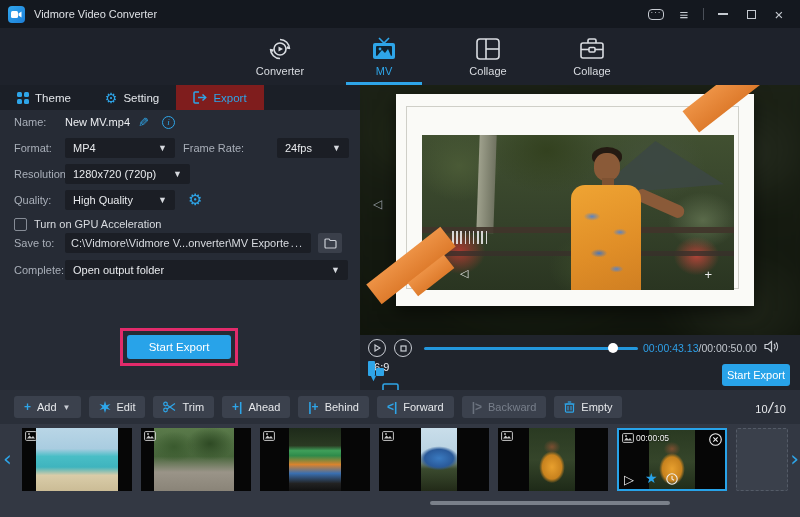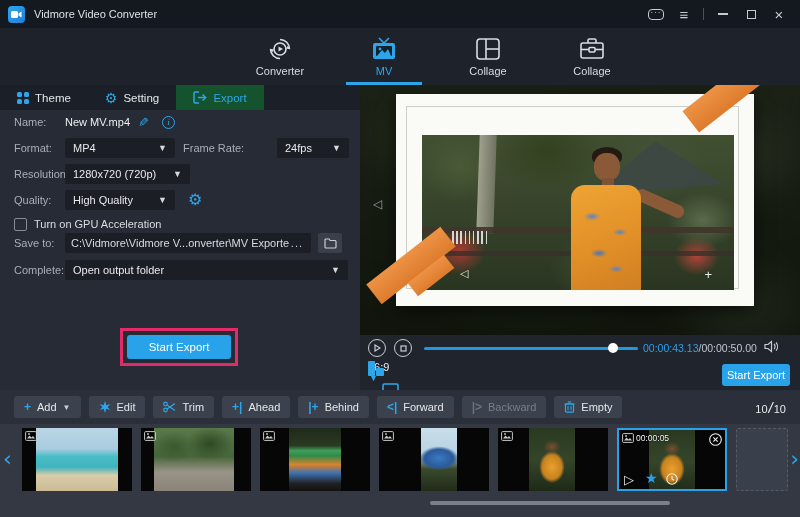--- a/index.html
+++ b/index.html
@@ -24,21 +24,21 @@
   .nav-tabs { position:absolute; left:240px; top:0; display:flex; gap:24px; height:57px; }
   .nav-tab { width:80px; display:flex; flex-direction:column; align-items:center; justify-content:center; gap:4px; position:relative; cursor:pointer; color:#D9DCE1; }
   .nav-tab .ntlabel { font-size:11px; }
   .nav-tab.active { color:#2EA5E8; }
   .nav-tab.active::after { content:""; position:absolute; bottom:0; left:2px; right:2px; height:3px; background:#2EA5E8; }
 
   
   .left-panel { position:absolute; left:0; top:85px; width:360px; height:305px; background:#262B35; }
   .lp-tabs { position:absolute; left:0; top:0; width:360px; height:25px; background:#1B1F27; display:flex; }
   .lp-tab { width:88px; display:flex; align-items:center; justify-content:center; gap:6px; color:#E3E6EA; cursor:pointer; font-size:11.5px; }
-  .lp-tab.active { background:#14532d; color:#2EA5E8; }
+  .lp-tab.active { background:#7f1d1d; color:#2EA5E8; }
   .theme-ico { display:grid; grid-template-columns:5px 5px; grid-template-rows:5px 5px; gap:2px; }
   .theme-ico span { background:#2EA5E8; border-radius:1.5px; }
   .gear { color:#2EA5E8; font-size:14px; line-height:1; }
   .row { position:absolute; left:0; width:360px; height:20px; display:flex; align-items:center; }
   .lbl { position:absolute; left:14px; color:#A9AFB9; }
   .val-text { position:absolute; left:65px; color:#EDEFF2; }
   .dd { position:absolute; height:20px; background:#1B1E25; border-radius:2px; display:flex; align-items:center; padding:0 8px; color:#E8EAED; cursor:pointer; }
   .dd .caret { margin-left:auto; color:#D6D9DE; font-size:9px; padding-left:8px; }
   .edit-pencil { position:absolute; left:138px; color:#2EA5E8; font-size:13px; transform:scaleX(-1); cursor:pointer; }
   .info-circ { position:absolute; left:162px; width:13px; height:13px; border:1.2px solid #2EA5E8; border-radius:50%; color:#2EA5E8; font-size:9px; font-style:italic; font-family:"Liberation Serif",serif; display:flex; align-items:center; justify-content:center; cursor:pointer; }

